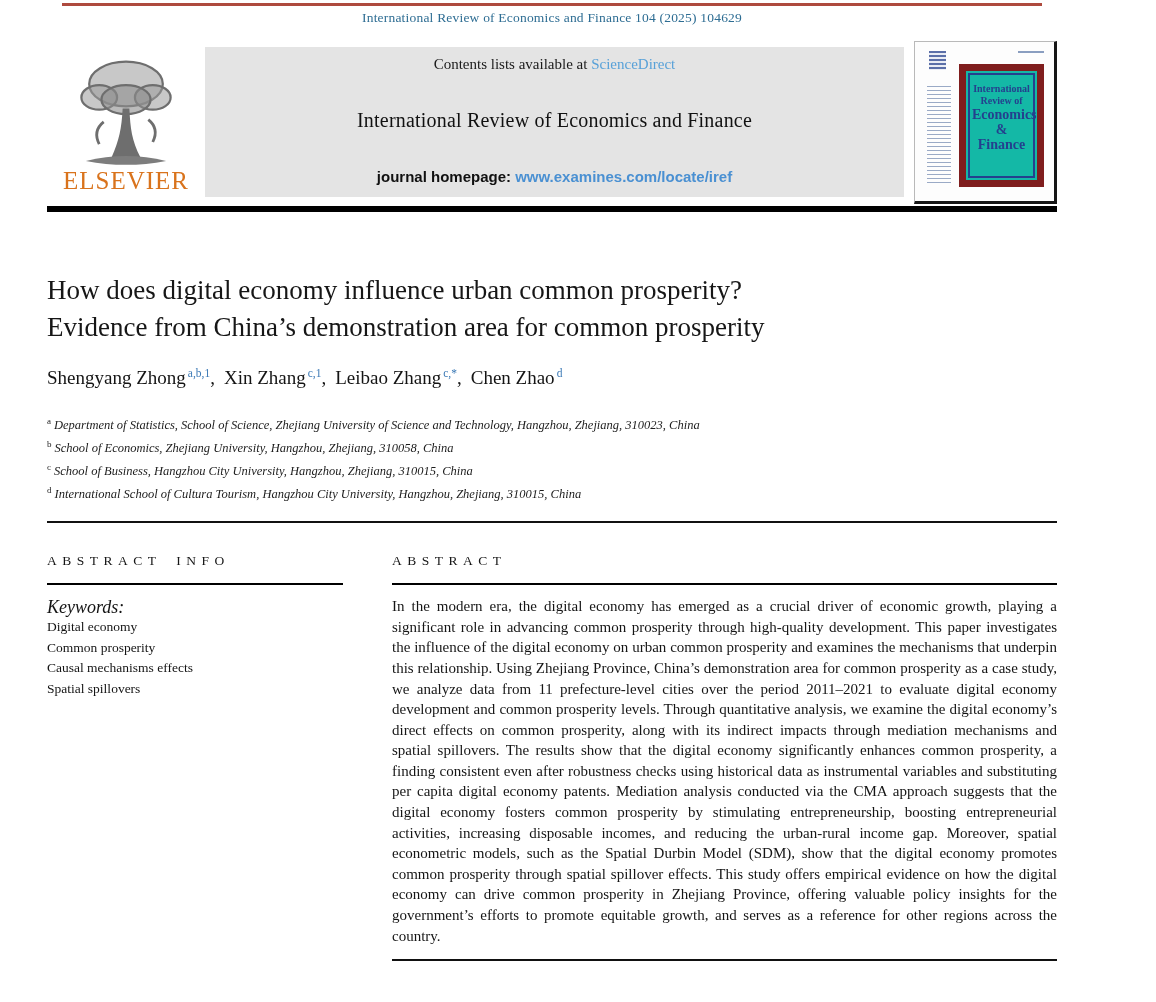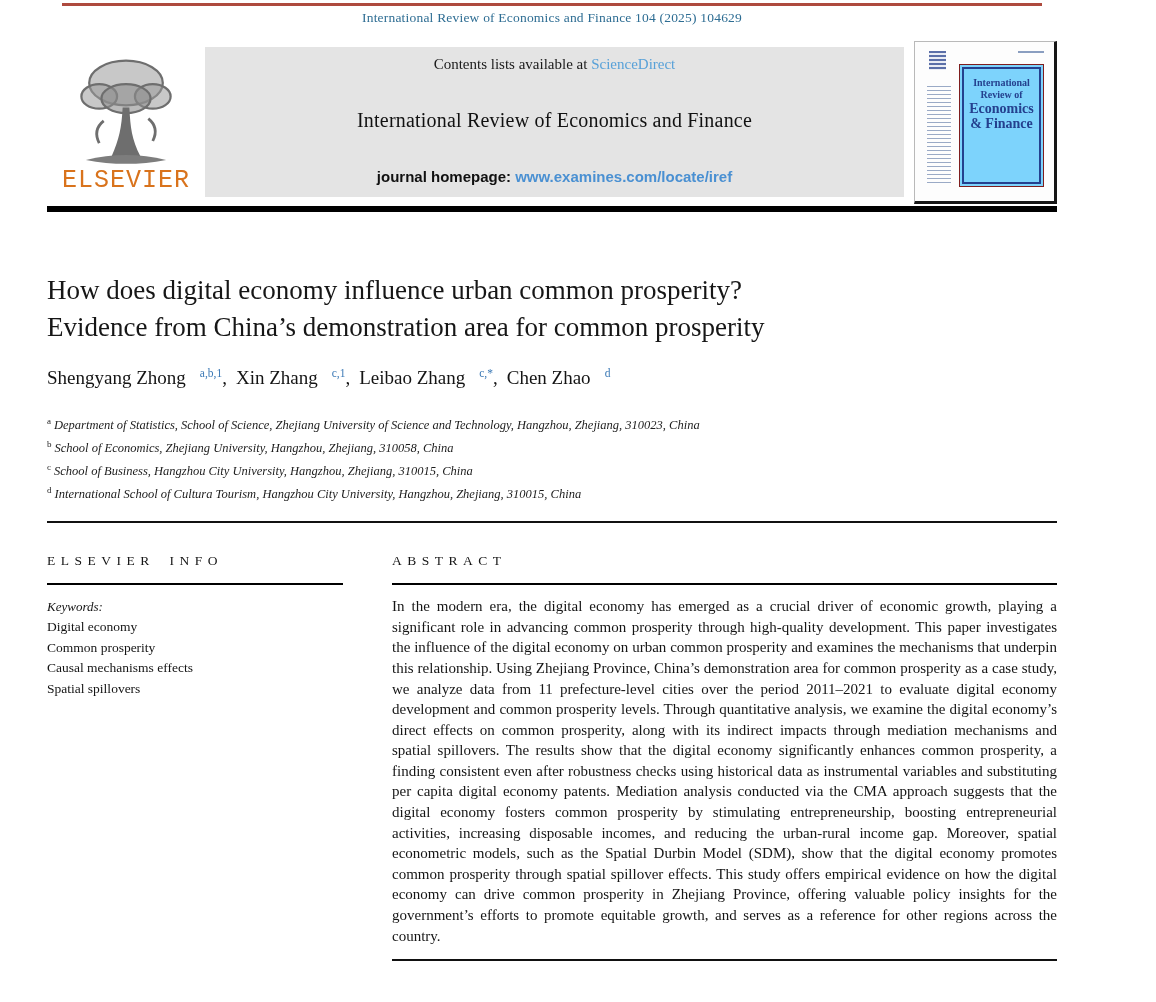--- a/index.html
+++ b/index.html
@@ -10,66 +10,66 @@
   .red-rule { position:absolute; left:62px; right:62px; top:3px; height:3px; background:#ae4a3e; }
 
   .citation { margin-top:10px; text-align:center; font-size:13.5px; color:#2e6d93; letter-spacing:.2px; }
 
   .content { width:1010px; margin:0 auto; }
 
   
   .head-row { display:flex; margin-top:21px; height:150px; }
   .publisher-block { width:158px; display:flex; flex-direction:column; align-items:center; justify-content:flex-end; padding-bottom:2px; }
   .tree { width:112px; height:116px; }
-  .publisher-name { font-size:25px; color:#d9731c; letter-spacing:1px; margin-top:-4px; font-family:Liberation Mono, monospace; }
+  .publisher-name { font-size:25px; color:#d9731c; letter-spacing:1px; margin-top:-4px; font-family:Liberation Serif, serif; }
 
   .banner { flex:1; background:#e4e4e4; margin-right:10px; display:flex; flex-direction:column; justify-content:space-between; padding:9px 16px 12px; text-align:center; }
   .contents-line { font-size:15px; color:#1a1a1a; }
   .contents-line a { color:#58a1d8; text-decoration:none; }
   .banner-journal-title { font-size:20px; color:#111; letter-spacing:.2px; }
   .homepage-line { font-family:"Liberation Sans",sans-serif; font-size:15px; font-weight:600; color:#111; }
   .homepage-line a { color:#4a90d2; text-decoration:none; font-weight:600; }
 
   .cover { position:relative; width:143px; height:163px; margin-top:-6px; background:#fdfdfd;
            border:1px solid #b9b9b9; border-right:3px solid #161616; border-bottom:3px solid #161616; }
   .cover-logo { position:absolute; left:14px; top:9px; width:17px; height:19px;
                 background:repeating-linear-gradient(to bottom,#5b6fa8 0 2px,#e9ecf4 2px 4px); }
   .cover-issn { position:absolute; right:10px; top:9px; width:26px; height:5px;
                 background:repeating-linear-gradient(to bottom,#8a9ec0 0 2px,transparent 2px 5px); }
   .cover-sidetext { position:absolute; left:12px; top:44px; width:24px; height:98px;
                 background:repeating-linear-gradient(to bottom,#9aaac6 0 1px,transparent 1px 4px); }
-  .cover-box { position:absolute; left:44px; top:22px; right:10px; bottom:14px; border:1px solid #7f1d1d; background:#7dd3fc; }
+  .cover-box { position:absolute; left:44px; top:22px; right:10px; bottom:14px; border:7px solid #7f1d1d; background:#14b8a6; }
   .cover-box::after { content:""; position:absolute; inset:2px; border:2px solid #24408e; pointer-events:none; }
   .cover-box-inner { position:absolute; inset:6px; text-align:center; color:#24408e; font-weight:bold; padding-top:6px; }
   .cover-line-sm { font-size:10px; line-height:12px; }
   .cover-line-lg { font-size:14px; line-height:15px; }
 
   .thick-rule { margin-top:9px; height:6px; background:#000; }
 
   
   .article-title { margin-top:60px; font-size:27px; font-weight:normal; line-height:37px; color:#161616; }
   .article-title span { display:block; }
 
   .authors { margin-top:21px; font-size:19px; }
   .author { margin-right:9px; }
-  .author sup { font-size:11.5px; color:#3a78b5; margin-left:14px; }
+  .author sup { font-size:11.5px; color:#3a78b5; margin-left:2px; }
   .author .sep { color:#141414; }
 
   .affiliations { margin-top:23px; }
   .aff-row { font-style:italic; font-size:12.5px; line-height:18.8px; color:#1c1c1c; }
   .aff-row sup { font-size:9px; font-style:normal; margin-right:3px; }
 
   .thin-rule { margin-top:17px; height:1.5px; background:#111; }
 
   
   .two-col { display:grid; grid-template-columns:296px 665px; column-gap:49px; margin-top:30px; }
   .sec-heading { font-size:13.5px; letter-spacing:5.5px; word-spacing:6px; color:#161616; }
   .sec-rule { margin-top:14px; height:2.5px; background:#000; }
 
-  .kw-label { margin-top:12px; font-style:italic; font-size:13px; line-height:20px; }
+  .kw-label { margin-top:12px; font-style:italic; font-size:18px; line-height:20px; }
   .kw-item { font-size:13.5px; line-height:20.5px; }
 
   .abstract-body { margin-top:11px; font-size:15px; line-height:20.6px; text-align:justify; color:#151515; }
 
   .bottom-rule { margin-top:13px; height:1.5px; background:#111; }
 </style>
 </head>
 <body>
 
 <div class="sheet">
@@ -135,21 +135,21 @@
       <div class="aff-row"><sup>a</sup><span>Department of Statistics, School of Science, Zhejiang University of Science and Technology, Hangzhou, Zhejiang, 310023, China</span></div>
       <div class="aff-row"><sup>b</sup><span>School of Economics, Zhejiang University, Hangzhou, Zhejiang, 310058, China</span></div>
       <div class="aff-row"><sup>c</sup><span>School of Business, Hangzhou City University, Hangzhou, Zhejiang, 310015, China</span></div>
       <div class="aff-row"><sup>d</sup><span>International School of Cultura Tourism, Hangzhou City University, Hangzhou, Zhejiang, 310015, China</span></div>
     </div>
 
     <div class="thin-rule"></div>
 
     <div class="two-col">
       <div class="col-left">
-        <div class="sec-heading">ELSEVIER INFO</div>
+        <div class="sec-heading">ABSTRACT INFO</div>
         <div class="sec-rule"></div>
         <div class="kw-label">Keywords:</div>
         <div class="kw-item">Digital economy</div>
         <div class="kw-item">Common prosperity</div>
         <div class="kw-item">Causal mechanisms effects</div>
         <div class="kw-item">Spatial spillovers</div>
       </div>
 
       <div class="col-right">
         <div class="sec-heading">ABSTRACT</div>

